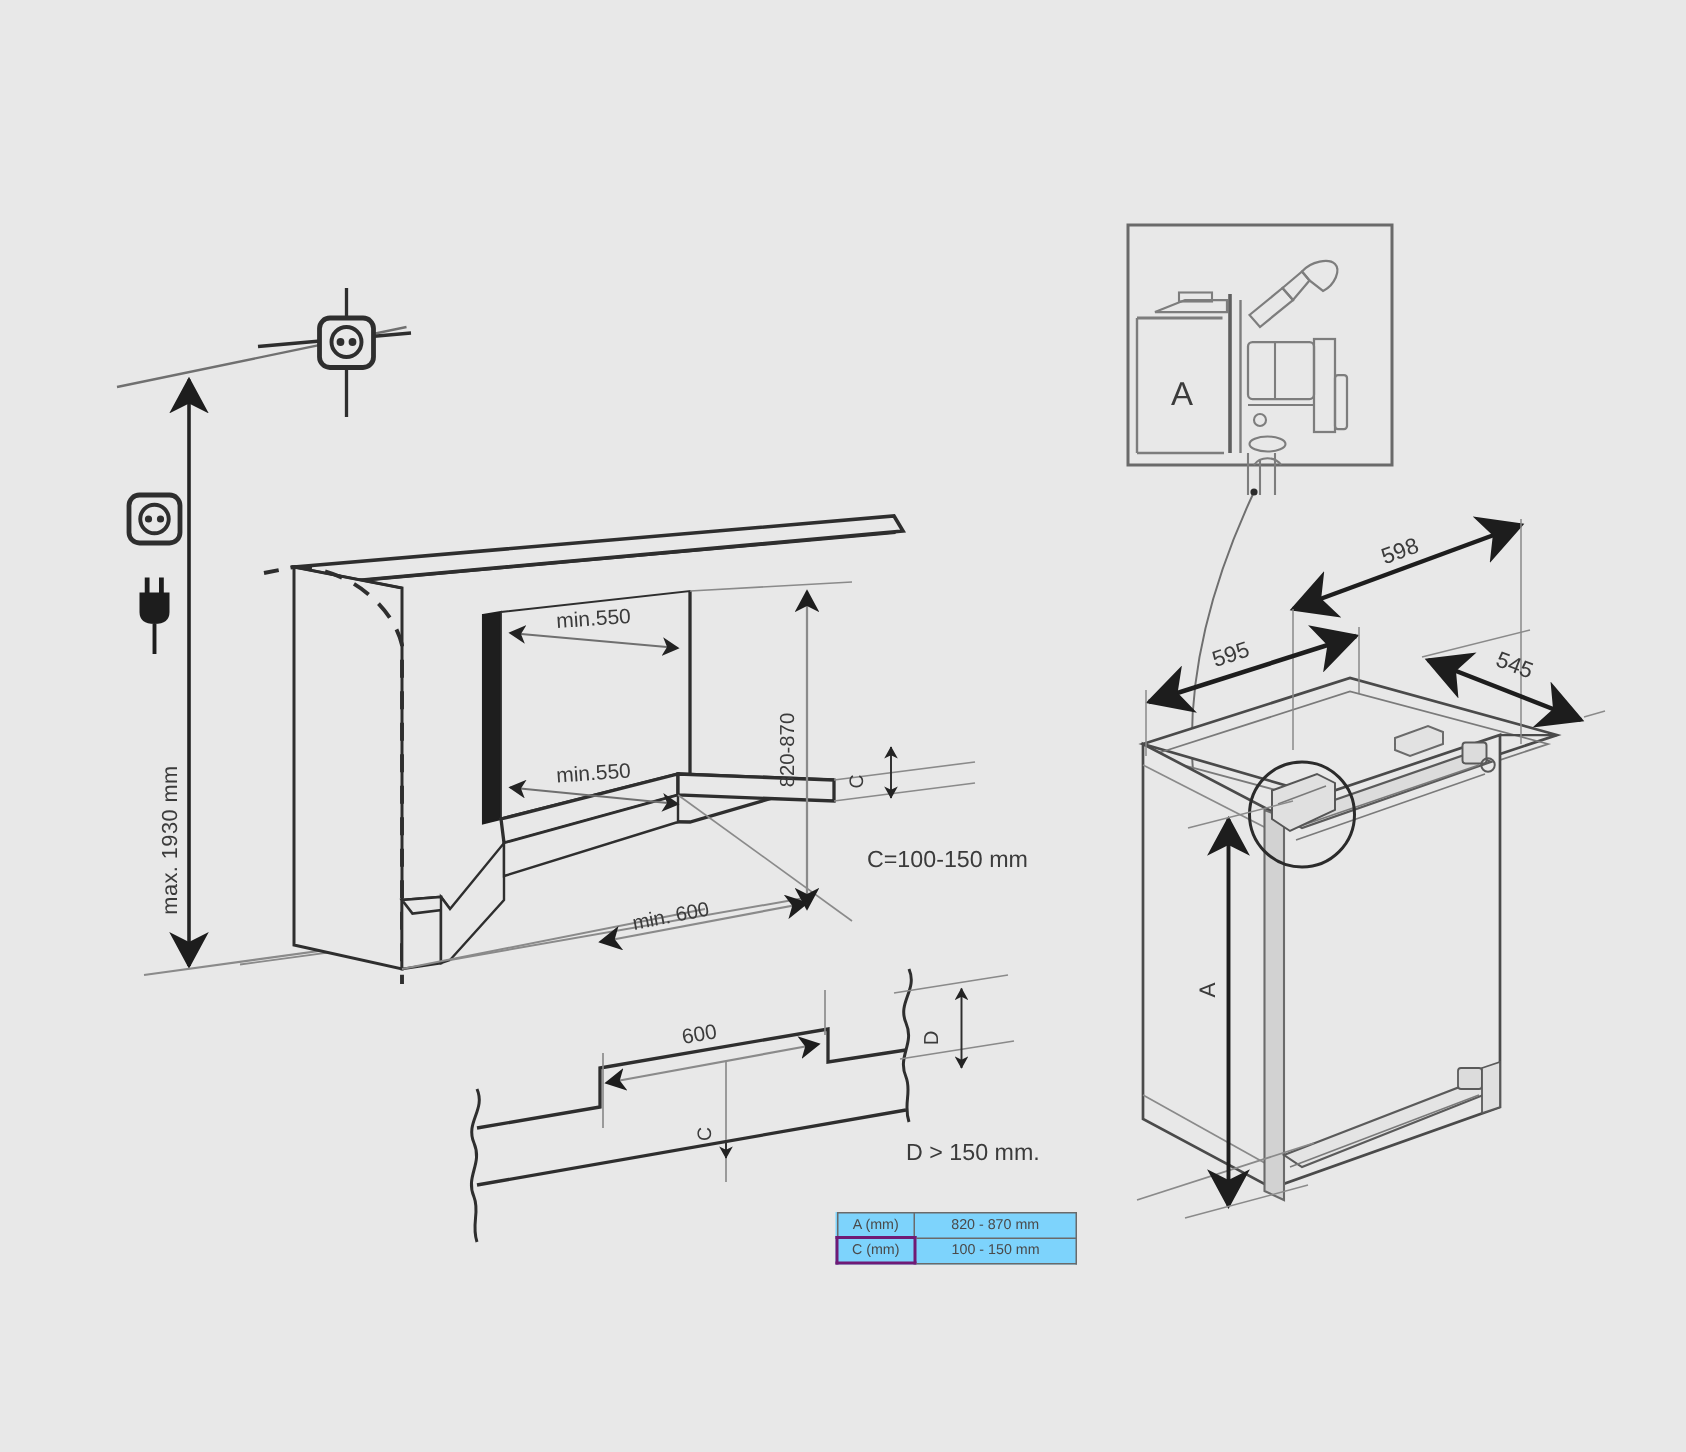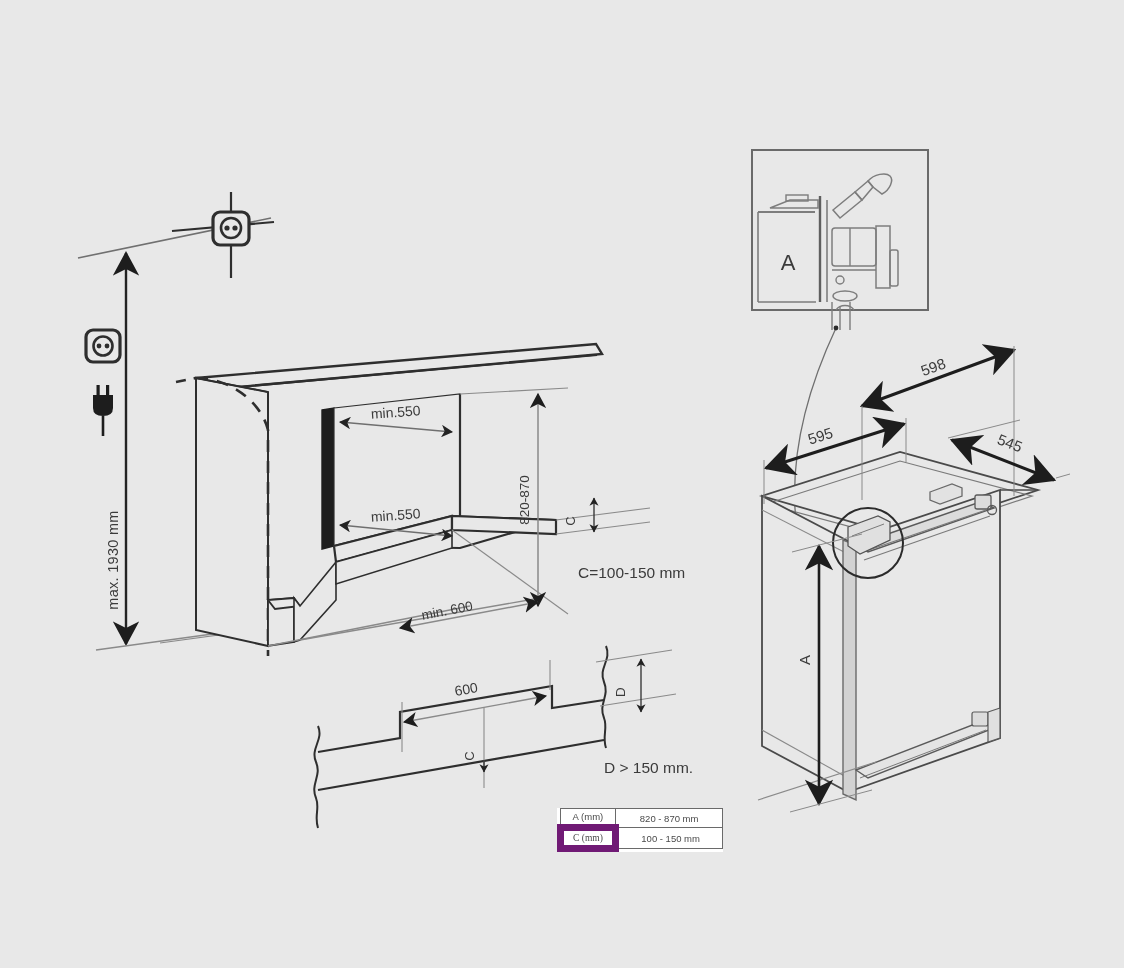--- a/index.html
+++ b/index.html
@@ -248,26 +248,26 @@
       <text class="lbl" x="1008" y="448" font-size="15" text-anchor="middle" transform="rotate(21 1008 448)">545</text>
 
       <line x1="819" y1="546" x2="819" y2="804" stroke="#1d1d1d" stroke-width="2.6" marker-start="url(#ahBig)" marker-end="url(#ahBig)"></line>
       <text class="lbl" x="810" y="660" font-size="15" text-anchor="middle" transform="rotate(-90 810 660)">A</text>
       <line x1="792" y1="552" x2="862" y2="534" stroke="#8a8a8a" stroke-width="1"></line>
       <line x1="790" y1="812" x2="872" y2="790" stroke="#8a8a8a" stroke-width="1"></line>
     </g>
   </svg>
 
   <table style="position:absolute; left:557px; top:808px; border-collapse:collapse;
-                font-size:9.5px; color:#4a4a4a; background:#ffffff;">
+                font-size:9.5px; color:#4a4a4a; background:#7dd3fc;">
     <tbody>
       <tr>
         <td style="border:1px solid #6a6a6a; padding:2px 9px; text-align:center; white-space:nowrap;">A (mm)</td>
         <td style="border:1px solid #6a6a6a; padding:2px 24px; text-align:center; white-space:nowrap;">820 - 870 mm</td>
       </tr>
       <tr>
-        <td style="border:7px solid #701a75; padding:2px 9px; text-align:left; white-space:nowrap;font-family:Liberation Serif, serif;">C (mm)</td>
+        <td style="border:2px solid #701a75; padding:2px 9px; text-align:left; white-space:nowrap;">C (mm)</td>
         <td style="border:1px solid #6a6a6a; padding:2px 0; text-align:center; white-space:nowrap;">100 - 150 mm</td>
       </tr>
     </tbody>
   </table>
 
 </div>
 
 </body></html>

